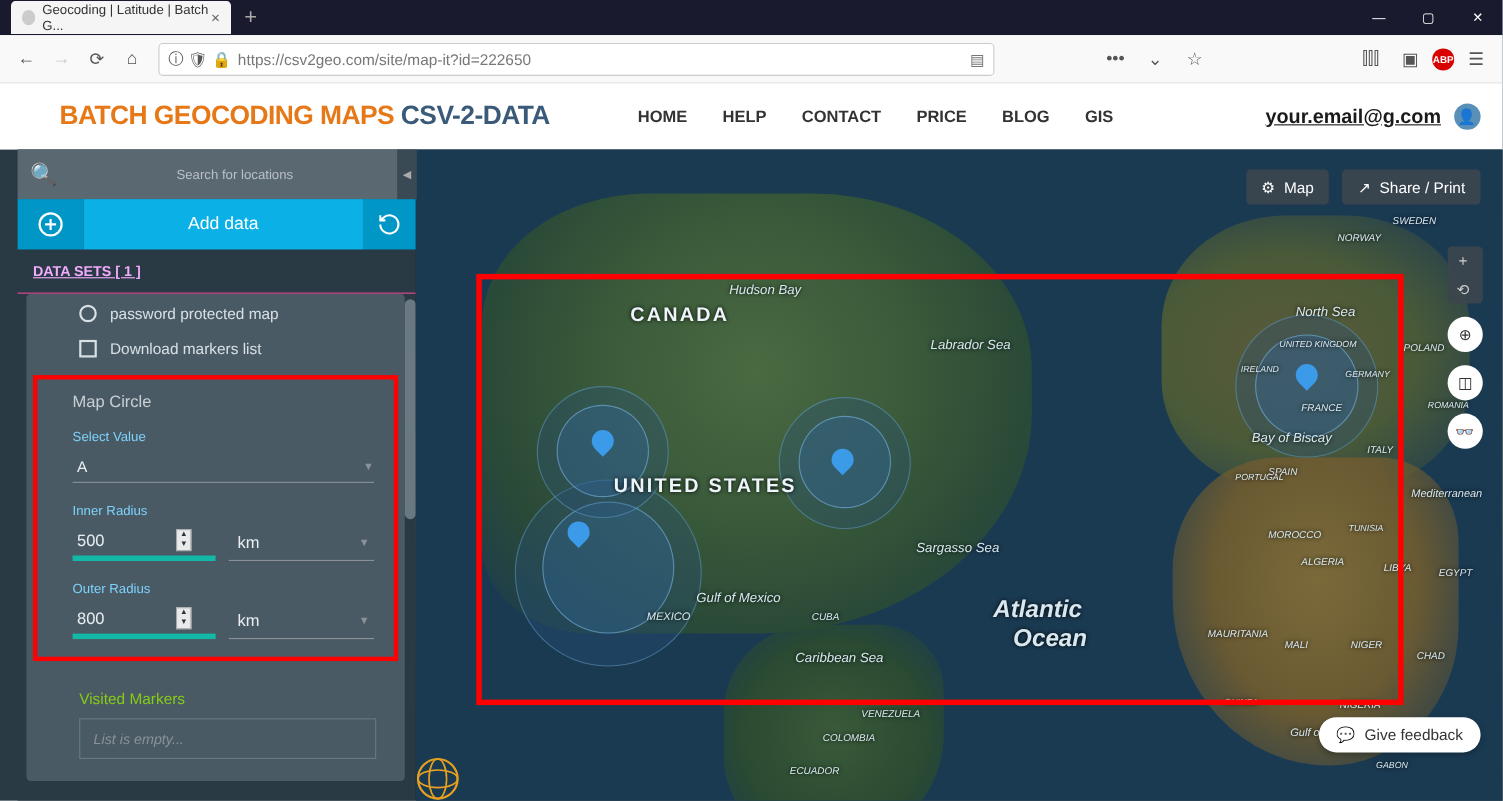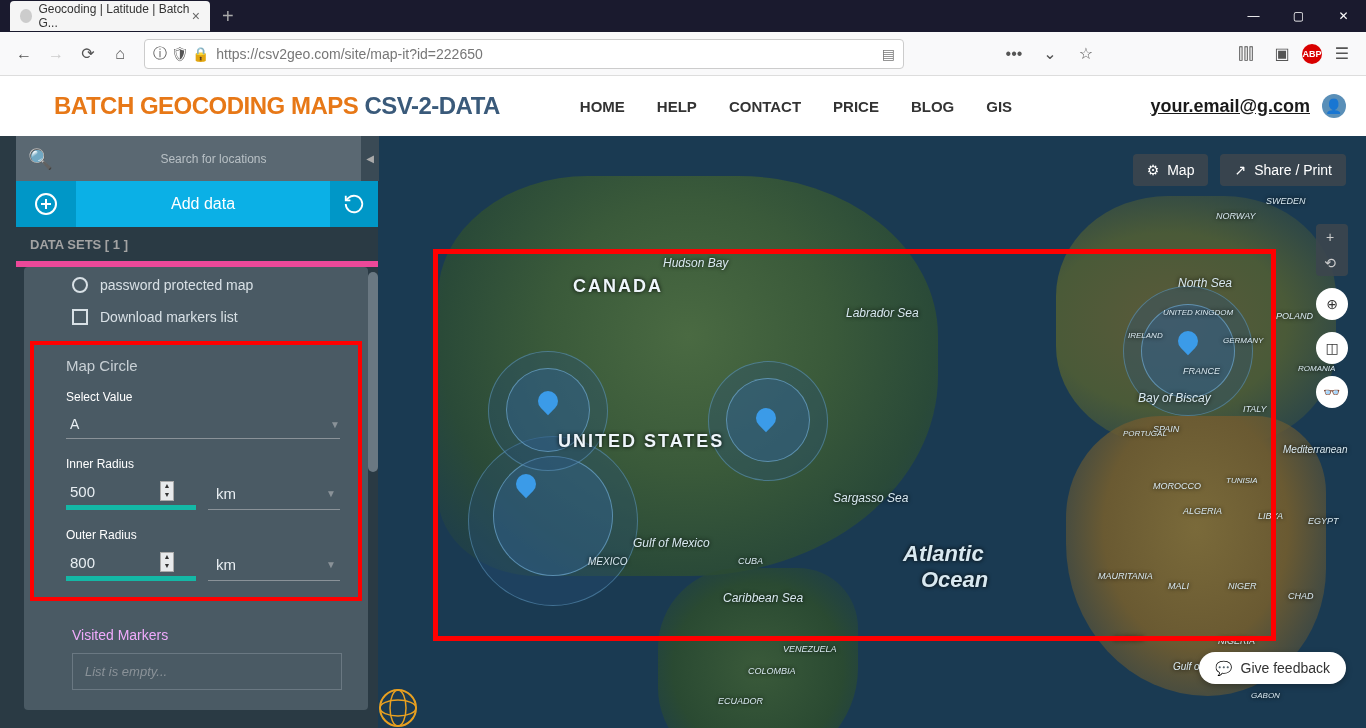--- a/index.html
+++ b/index.html
@@ -44,46 +44,46 @@
 .search-wrap input { flex: 1; background: transparent; border: none; color: #fff; font-size: 12px; text-align: center; outline: none; }
 .search-wrap input::placeholder { color: #b8c0c5; }
 .search-icon { color: #8a9298; font-size: 20px; margin-right: 8px; }
 
 .add-data-row { display: flex; height: 46px; }
 .add-plus { width: 60px; background: #0097c7; display: flex; align-items: center; justify-content: center; color: #fff; cursor: pointer; }
 .add-plus svg { stroke: #fff; }
 .add-data-btn { flex: 1; background: #0bb0e6; color: #fff; font-size: 16px; display: flex; align-items: center; justify-content: center; cursor: pointer; }
 .refresh-btn { width: 48px; background: #0097c7; display: flex; align-items: center; justify-content: center; color: #fff; cursor: pointer; }
 
-.data-sets-header { height: 40px; background: #2a3a44; color: #a3a3a3; font-size: 13px; font-weight: 700; display: flex; align-items: center; padding: 0 14px; border-bottom: 6px solid #ec4899; }
+.data-sets-header { height: 40px; background: #2a3a44; color: #f0abfc; font-size: 13px; font-weight: 700; display: flex; align-items: center; padding: 0 14px; border-bottom: 1px solid #ec4899; text-decoration: underline; }
 
 .panel-scroll { flex: 1; overflow-y: auto; padding-right: 2px; position: relative; }
 .panel-content { background: #4a5a64; border-radius: 4px; margin: 0 8px 10px 8px; padding: 0; }
 
 .option-row { display: flex; align-items: center; padding: 10px 20px 6px 48px; color: #d8e0e5; font-size: 14px; cursor: pointer; }
 .option-row .radio { width: 16px; height: 16px; border: 2px solid #d8e0e5; border-radius: 50%; margin-right: 12px; flex-shrink: 0; }
 .option-row .checkbox { width: 16px; height: 16px; border: 2px solid #d8e0e5; margin-right: 12px; flex-shrink: 0; }
 
 .highlight-box { border: 4px solid #ff0000; margin: 10px 6px; padding: 12px 18px 12px 32px; }
 
 .section-title { color: #c8d0d5; font-size: 15px; margin-bottom: 16px; }
-.field-label { color: #ffffff; font-size: 12px; margin-bottom: 6px; }
+.field-label { color: #7dd3fc; font-size: 12px; margin-bottom: 6px; }
 .select-field { border-bottom: 1px solid #8a9298; padding: 6px 0 6px 4px; color: #e8eef2; font-size: 14px; display: flex; align-items: center; cursor: pointer; margin-bottom: 18px; }
 .select-field .caret { margin-left: auto; color: #8a9298; font-size: 10px; }
 
 .radius-row { display: flex; gap: 12px; margin-bottom: 18px; }
 .num-wrap { width: 130px; border-bottom: 5px solid #14b8a6; display: flex; align-items: center; padding: 4px 0 4px 4px; }
 .num-wrap input { background: transparent; border: none; color: #e8eef2; font-size: 15px; width: 90px; outline: none; }
 .stepper { width: 14px; display: flex; flex-direction: column; background: #e8eaec; border: 1px solid #aaa; }
 .stepper span { height: 9px; font-size: 7px; text-align: center; color: #333; line-height: 8px; cursor: pointer; }
 .unit-wrap { flex: 1; border-bottom: 1px solid #8a9298; display: flex; align-items: center; padding: 4px 0 4px 8px; color: #e8eef2; font-size: 15px; cursor: pointer; }
 .unit-wrap .caret { margin-left: auto; color: #8a9298; font-size: 10px; margin-right: 4px; }
 
 .visited-section { padding: 16px 26px 20px 48px; }
-.visited-title { color: #f0abfc; font-size: 14px; margin-bottom: 10px; }
+.visited-title { color: #84cc16; font-size: 14px; margin-bottom: 10px; }
 .visited-box { border: 1px solid #6a7882; padding: 10px 12px; color: #8a9298; font-size: 13px; font-style: italic; }
 
 .scroll-thumb { position: absolute; right: 0; top: 5px; width: 10px; height: 200px; background: #6a7882; border-radius: 5px; }
 
 
 .map-area { flex: 1; position: relative; background: linear-gradient(180deg, #0a2438 0%, #1a3448 35%, #2a4a3a 45%, #3a5a42 55%, #2a4458 65%, #0a2438 100%); overflow: hidden; }
 
 .map-ocean { position: absolute; inset: 0; background: #1a3a52; }
 .map-land { position: absolute; }
 .land-na { left: 60px; top: 40px; width: 500px; height: 400px; background: radial-gradient(ellipse at 50% 40%, #4a6a42 0%, #3a5a3a 40%, #2a4a38 70%, transparent 100%); border-radius: 30% 40% 50% 20%; }

